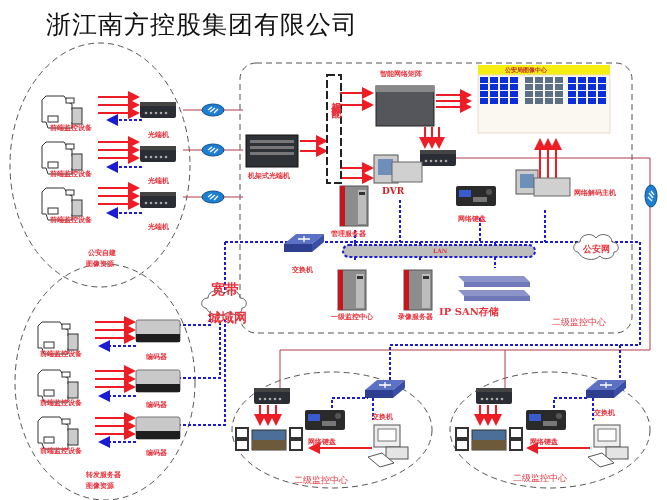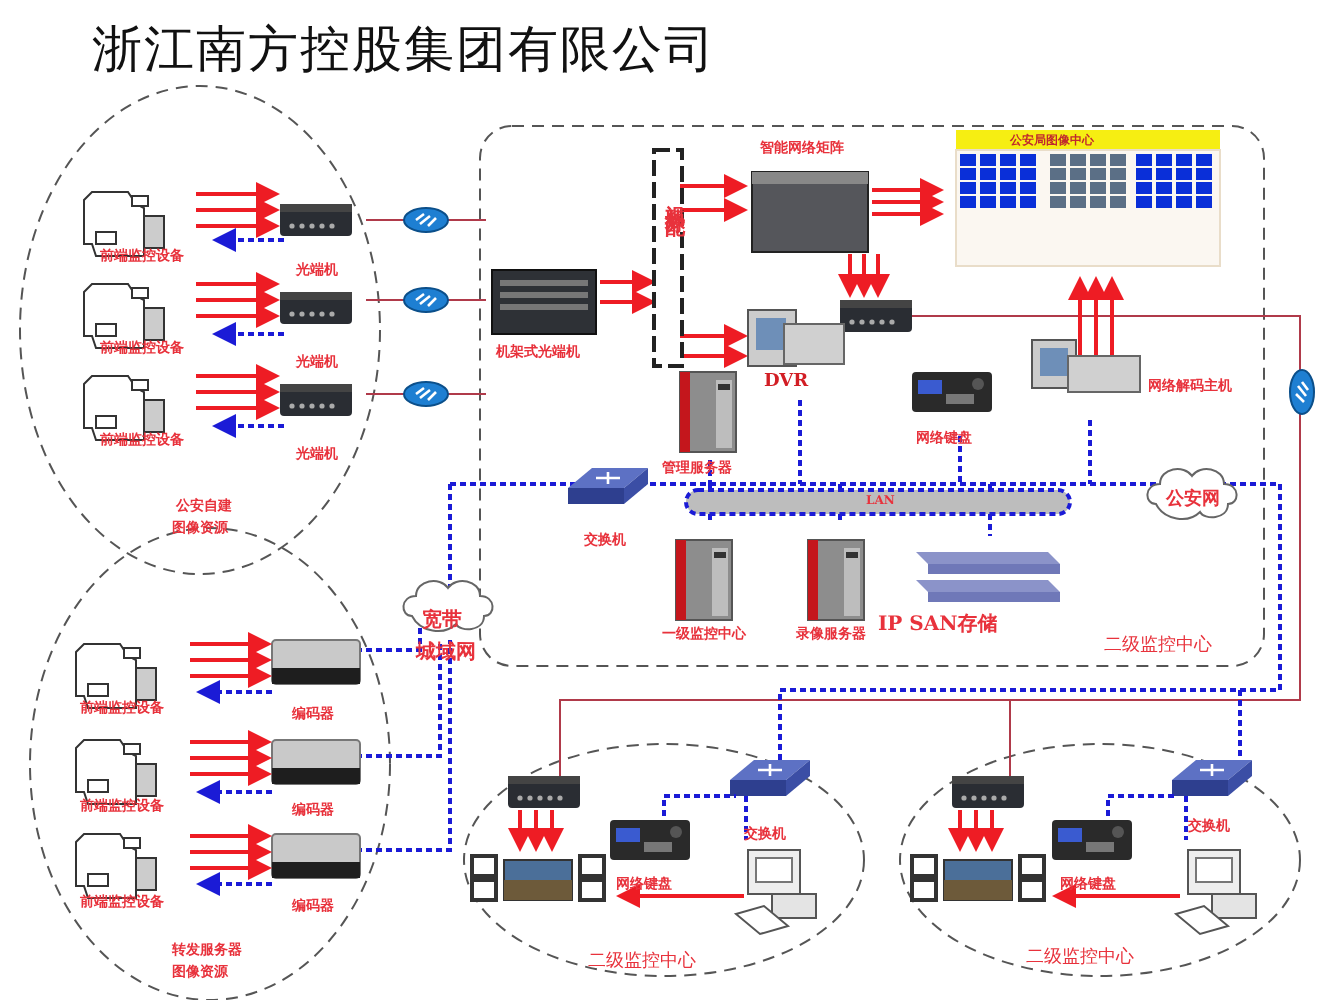--- a/index.html
+++ b/index.html
@@ -339,22 +339,22 @@
 <div class="lbl" style="left:382px;top:186px;font-size:9px;color:#d21e25">DVR</div>
 <div class="lbl lbl-s" style="left:331px;top:229px">管理服务器</div>
 <div class="lbl lbl-s" style="left:458px;top:214px">网络键盘</div>
 <div class="lbl lbl-s" style="left:574px;top:188px">网络解码主机</div>
 <div class="lbl lbl-s" style="left:292px;top:265px">交换机</div>
 <div class="lbl lbl-s" style="left:433px;top:247px;font-size:6px">LAN</div>
 <div class="lbl lbl-s" style="left:331px;top:312px">一级监控中心</div>
 <div class="lbl lbl-s" style="left:398px;top:312px">录像服务器</div>
 <div class="lbl" style="left:439px;top:305px;font-size:10px">IP SAN存储</div>
 <div class="lbl" style="left:552px;top:316px;font-size:9px;font-weight:normal">二级监控中心</div>
-<div class="lbl" style="left:211px;top:303px;font-size:10px">宽带</div>
-<div class="lbl" style="left:208px;top:319px;font-size:10px">城域网</div>
+<div class="lbl" style="left:211px;top:281px;font-size:14px">宽带</div>
+<div class="lbl" style="left:208px;top:309px;font-size:13px">城域网</div>
 <div class="lbl" style="left:583px;top:243px;font-size:9px">公安网</div>
 
 <div class="lbl lbl-s" style="left:372px;top:412px">交换机</div>
 <div class="lbl lbl-s" style="left:308px;top:437px">网络键盘</div>
 <div class="lbl" style="left:294px;top:474px;font-size:9px;font-weight:normal">二级监控中心</div>
 <div class="lbl lbl-s" style="left:594px;top:408px">交换机</div>
 <div class="lbl lbl-s" style="left:530px;top:437px">网络键盘</div>
 <div class="lbl" style="left:513px;top:472px;font-size:9px;font-weight:normal">二级监控中心</div>
 
 </body></html>

